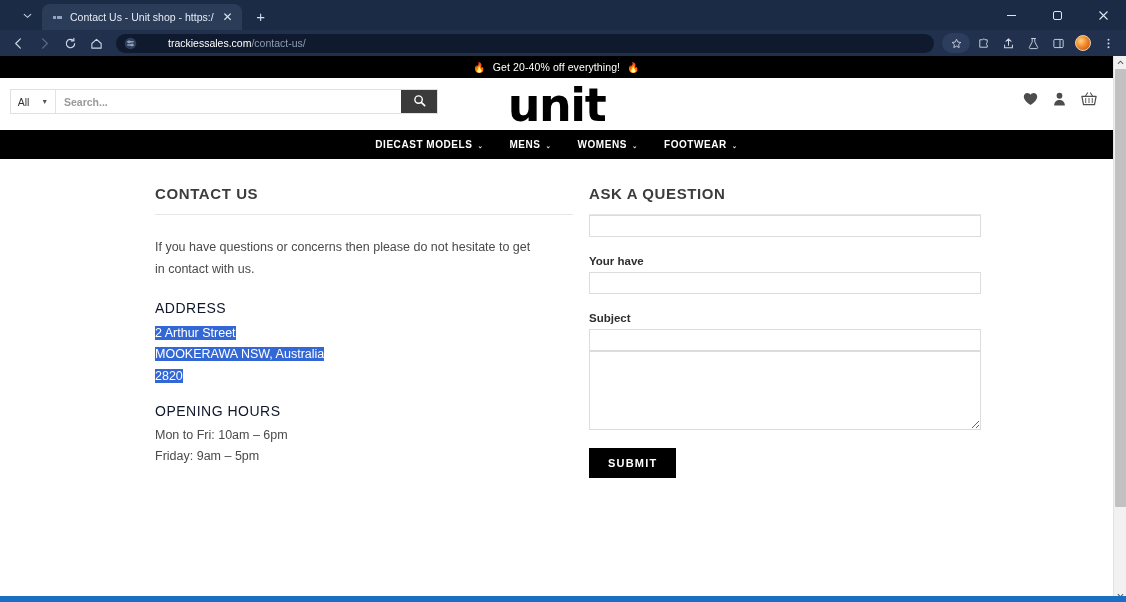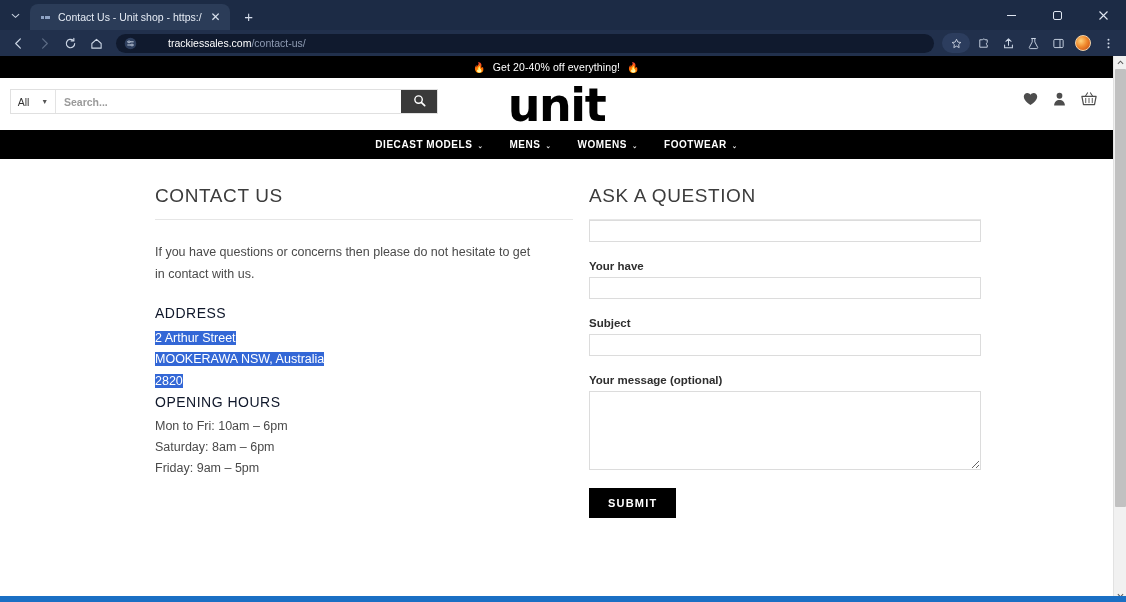--- a/index.html
+++ b/index.html
@@ -8,21 +8,21 @@
     overflow: hidden;
     font-family: "Liberation Sans", sans-serif;
     background: #ffffff;
   }
 
   
   .browser { width: 1126px; height: 602px; position: relative; background:#fff; }
 
   .tabstrip {
     height: 30px; background: #1c2b45;
-    display: flex; align-items: flex-end; padding-left: 0; position: relative;
+    display: flex; align-items: flex-end; padding-left: 12px; position: relative;
   }
   .tab-menu-btn {
     width: 26px; height: 26px; margin: 0 2px 2px 2px;
     border-radius: 50%; display:flex; align-items:center; justify-content:center;
     color:#c8d2e0; font-size: 10px; cursor: pointer;
   }
   .tab {
     height: 26px; min-width: 150px; max-width: 220px;
     background: #2b3c58; border-radius: 8px 8px 0 0;
     display: flex; align-items: center; gap: 6px;
@@ -154,34 +154,34 @@
   .nav-item .car { font-size: 6.5px; opacity: .9; position: relative; top: 1px; }
 
   
   .content {
     display: flex; padding: 26px 0 0 0; background:#fff;
   }
   .col-left { width: 418px; margin-left: 155px; }
   .col-right { width: 392px; margin-left: 16px; }
 
   .sec-h {
-    font-size: 19px; color: #3c3c3c; letter-spacing: .6px; font-weight: 400;
+    font-size: 15px; color: #3c3c3c; letter-spacing: .6px; font-weight: 700;
     padding-bottom: 12px; border-bottom: 1px solid #e6e6e6;
   }
   .intro {
     margin-top: 22px; font-size: 12.5px; color: #4a4a4a; line-height: 1.72;
     width: 378px;
   }
   .sub-h {
     margin-top: 20px; font-size: 14px; color: #0f172a; letter-spacing: .5px; font-weight: 400;
   }
   .addr { margin-top: 7px; font-size: 12.5px; line-height: 1.70; color: #4a4a4a; }
   .addr span.sel { background: #3367d6; color: #ffffff; }
   .hours { margin-top: 6px; font-size: 12.5px; line-height: 1.70; color: #4a4a4a; }
-  .sub-h.hours-h { margin-top: 2px; }
+  .sub-h.hours-h { margin-top: 16px; }
 
   .flabel {
     font-size: 11.5px; color: #2e2e2e; margin-top: 18px; margin-bottom: 5px; font-weight: 600;
   }
   .finput {
     width: 392px; height: 22px; border: 1px solid #dcdcdc; background: #fff;
     outline: none; font-family: "Liberation Sans", sans-serif; font-size: 11.5px;
     padding: 0 6px; color:#333;
   }
   .ftextarea {
@@ -415,37 +415,35 @@
           <div class="intro">If you have questions or concerns then please do not hesitate to get in contact with us.</div>
           <div class="sub-h">ADDRESS</div>
           <div class="addr">
             <span class="sel">2 Arthur Street</span><br>
             <span class="sel">MOOKERAWA NSW, Australia</span><br>
             <span class="sel">2820</span>
           </div>
           <div class="sub-h hours-h">OPENING HOURS</div>
           <div class="hours">
             <div>Mon to Fri: 10am – 6pm</div>
-            <div>Saturday: 8am – 6pm</div>
             <div>Friday: 9am – 5pm</div>
           </div>
         </div>
 
         <div class="col-right">
           <div class="sec-h">ASK A QUESTION</div>
 
           <input class="finput" type="text" style="">
 
           <div class="flabel">Your have</div>
           <input class="finput" type="text" style="">
 
           <div class="flabel">Subject</div>
           <input class="finput" type="text" style="">
 
-          <div class="flabel">Your message (optional)</div>
           <textarea class="ftextarea" style=""></textarea>
 
           <button class="submit">SUBMIT</button>
         </div>
       </div>
 
       <div class="bottom-pad"></div>
     </div>
   </div>
 

